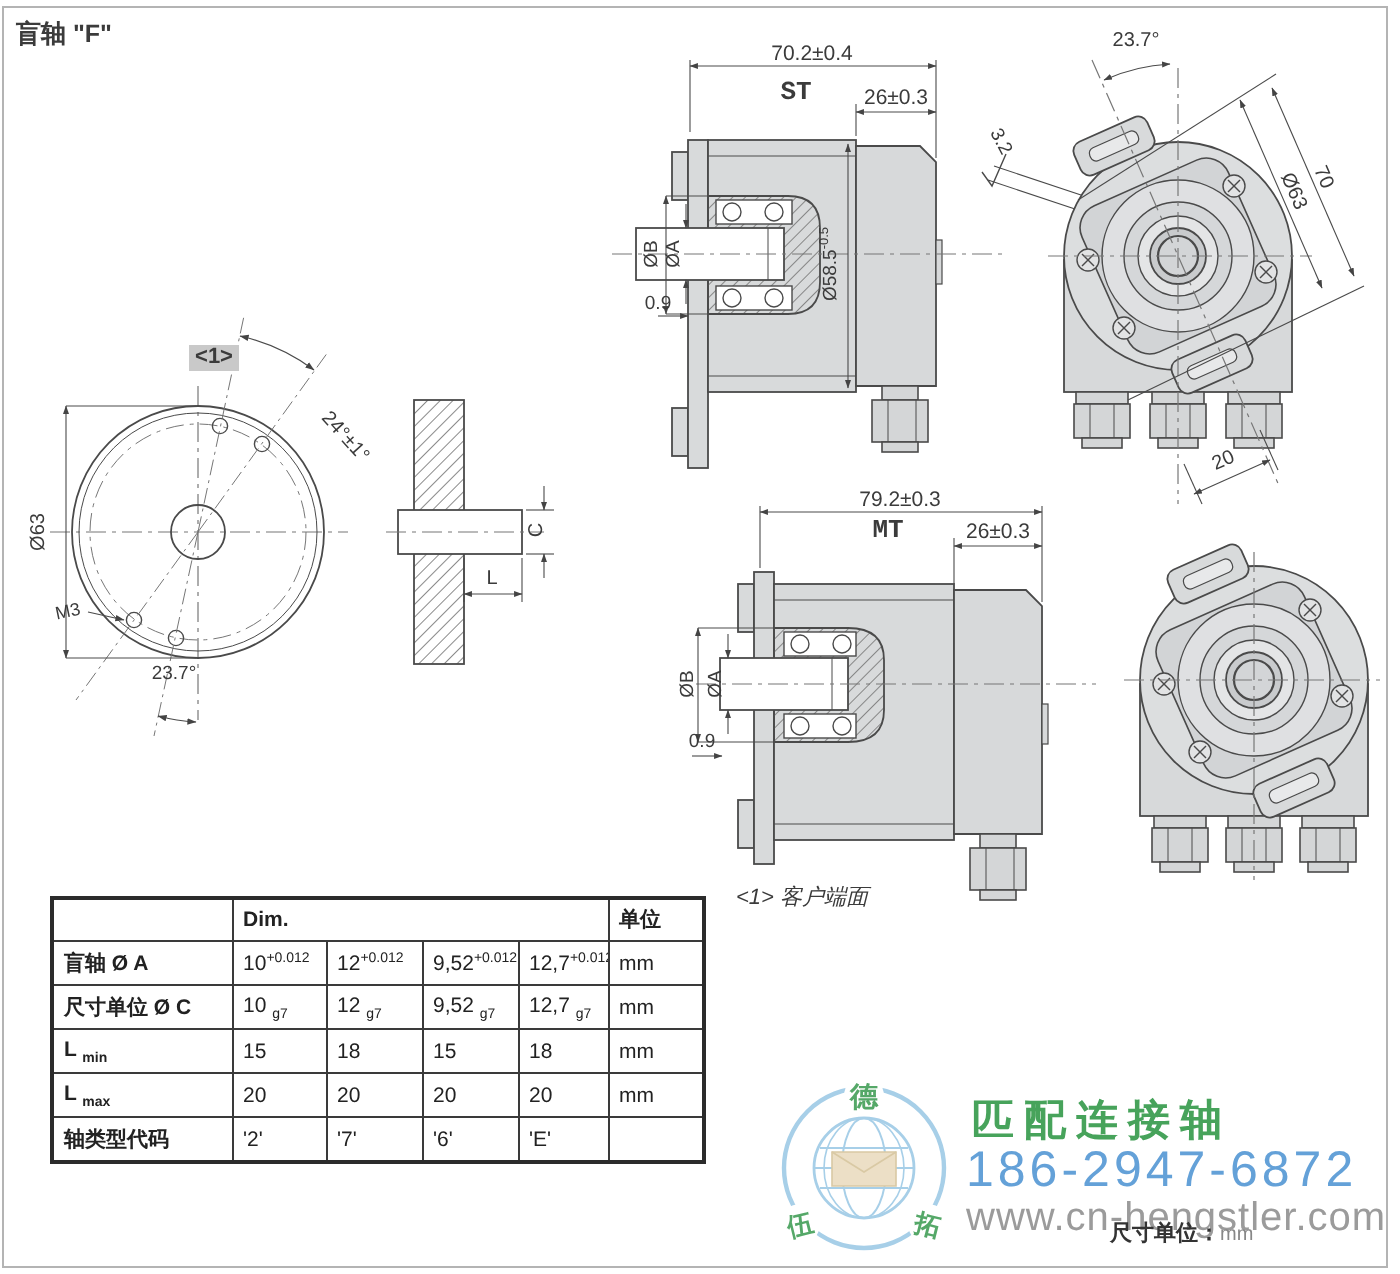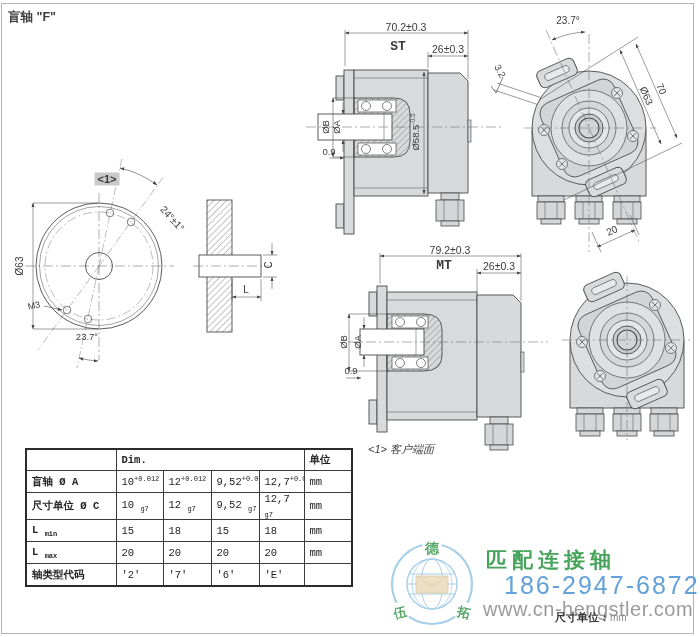--- a/index.html
+++ b/index.html
@@ -17,29 +17,29 @@
   .b{font-weight:bold;}
   .fs9{font-size:9px;} .fs95{font-size:9.5px;} .fs105{font-size:10.5px;}
   .fs11{font-size:11px;font-style:italic;} .fs13{font-size:13px;font-family:Liberation Mono, monospace;}
   .lbl sup{font-size:6.5px;vertical-align:4px;}
   .refbox{background:#c9c9c9;padding:1px 3px;font-weight:bold;font-size:11px;}
   #dwg{position:absolute;left:0;top:0;}
   
   #spec{position:absolute;left:25px;top:448px;border-collapse:collapse;table-layout:fixed;
         width:328px;border:2px solid #2b2b2b;}
   #spec td{border:1px solid #3a3a3a;height:21px;font-size:10.5px;padding:0 2px 0 5px;
-        color:#222;overflow:hidden;font-family:Liberation Mono, monospace;}
+        color:#222;overflow:hidden;}
   #spec td.hd{font-weight:bold;}
   #spec td sup{font-size:7px;vertical-align:4px;} #spec td sub{font-size:7px;vertical-align:-3px;}
   #spec tr.hrow td{height:20px;}
   
   .wm-co{position:absolute;left:486px;top:546px;font-size:21px;font-weight:bold;
         color:#47a35b;letter-spacing:5px;}
   .wm-ph{position:absolute;left:483px;top:571px;font-size:25px;font-weight:500;
-        color:#64a1d8;letter-spacing:2px;margin-left:21px;}
+        color:#64a1d8;letter-spacing:2px;}
   .wm-web{position:absolute;left:483px;top:598px;font-size:20px;color:#9b9b9b;letter-spacing:.5px;}
   .unit-note{position:absolute;left:555px;top:607px;width:137px;}
   .unit-note .ul{font-size:11px;font-weight:bold;color:#333;}
   .unit-note .uv{font-size:10px;color:#878787;}
 </style>
 </head>
 <body>
 
 <div id="page">
   <div class="pborder"></div>
@@ -373,21 +373,21 @@
   <div class="lbl refbox ctr" style="left:107px;top:179px;">&lt;1&gt;</div>
 
   <div class="lbl r90" style="left:20px;top:266px;">Ø63</div>
   <div class="lbl r48" style="left:172px;top:219px;">24°±1°</div>
   <div class="lbl rm12 fs9" style="left:34px;top:306px;">M3</div>
   <div class="lbl ctr fs95" style="left:87px;top:337px;">23.7°</div>
 
   <div class="lbl ctr" style="left:246px;top:290px;">L</div>
   <div class="lbl r90" style="left:269px;top:265px;">C</div>
 
-  <div class="lbl ctr fs105" style="left:406px;top:27px;">70.2±0.3</div>
+  <div class="lbl ctr fs105" style="left:406px;top:27px;">70.2±0.4</div>
   <div class="lbl ctr b fs13" style="left:398px;top:46px;">ST</div>
   <div class="lbl ctr fs105" style="left:448px;top:49px;">26±0.3</div>
   <div class="lbl r90 fs95" style="left:326px;top:127px;">ØB</div>
   <div class="lbl r90 fs95" style="left:337px;top:127px;">ØA</div>
   <div class="lbl ctr fs95" style="left:329px;top:152px;">0.9</div>
   <div class="lbl r90 fs95" style="left:415px;top:132px;"><span>Ø58.5</span><sup>-0.5</sup></div>
   <div class="lbl r62 fs95" style="left:500px;top:71px;">3.2</div>
   <div class="lbl ctr" style="left:568px;top:21px;">23.7°</div>
   <div class="lbl r66" style="left:646px;top:96px;">Ø63</div>
   <div class="lbl r66" style="left:661px;top:89px;">70</div>

